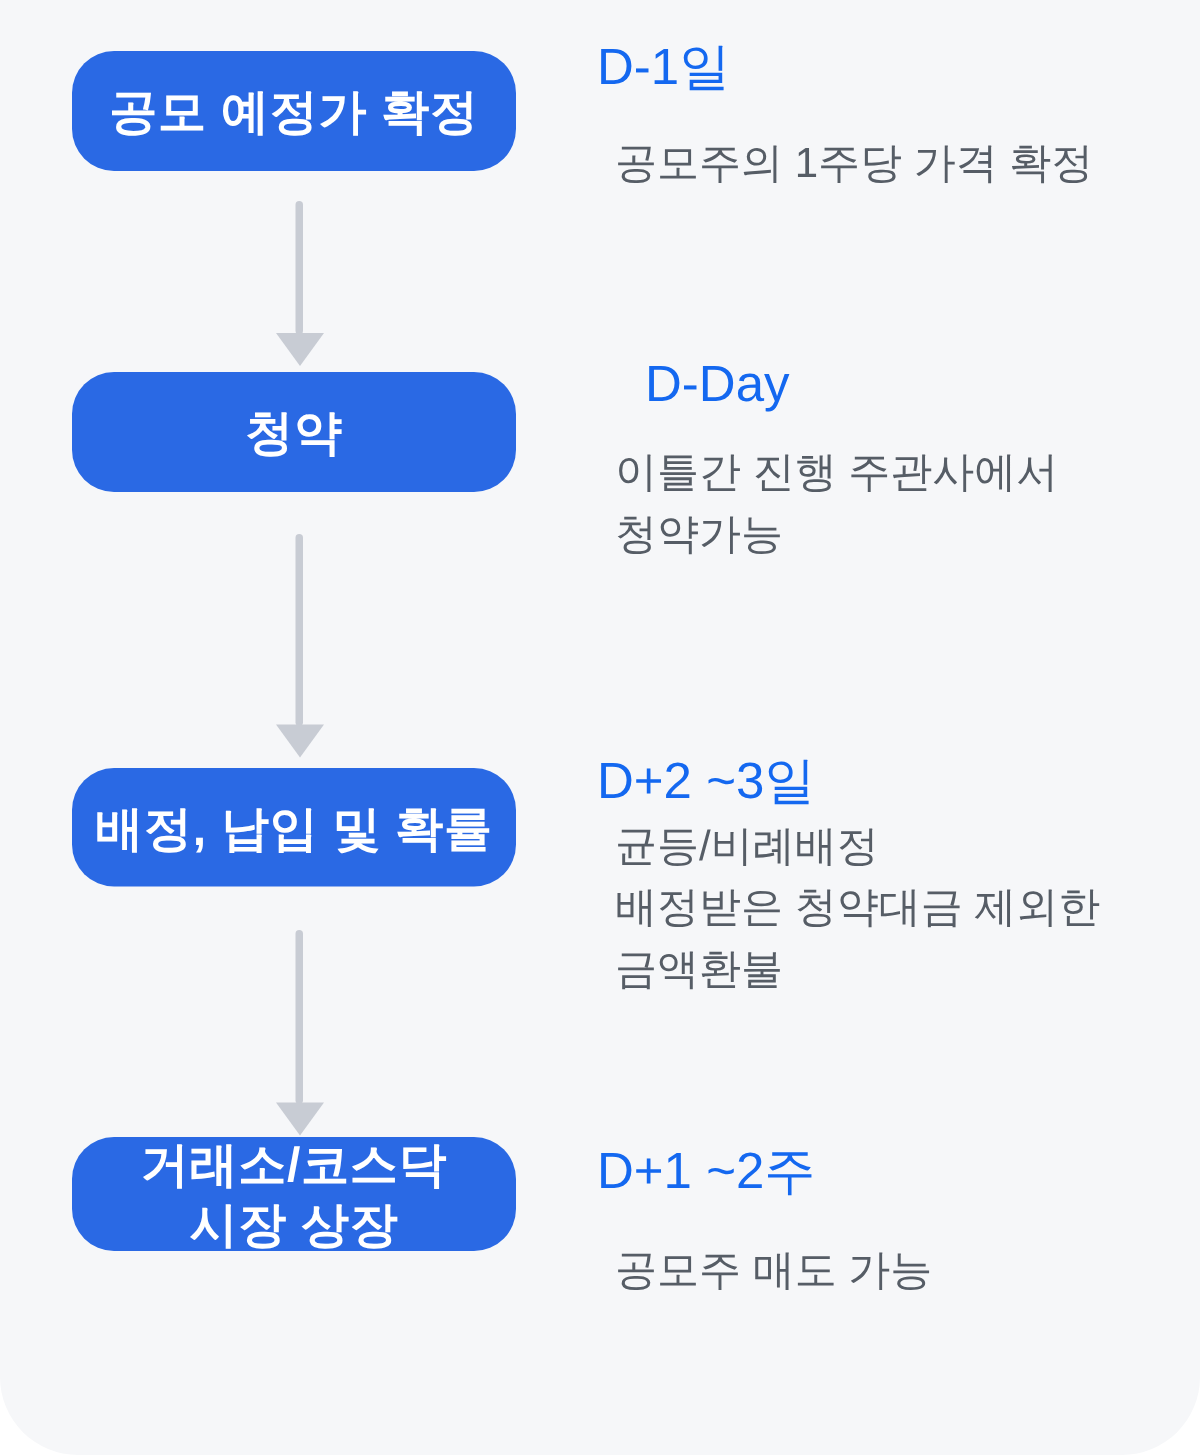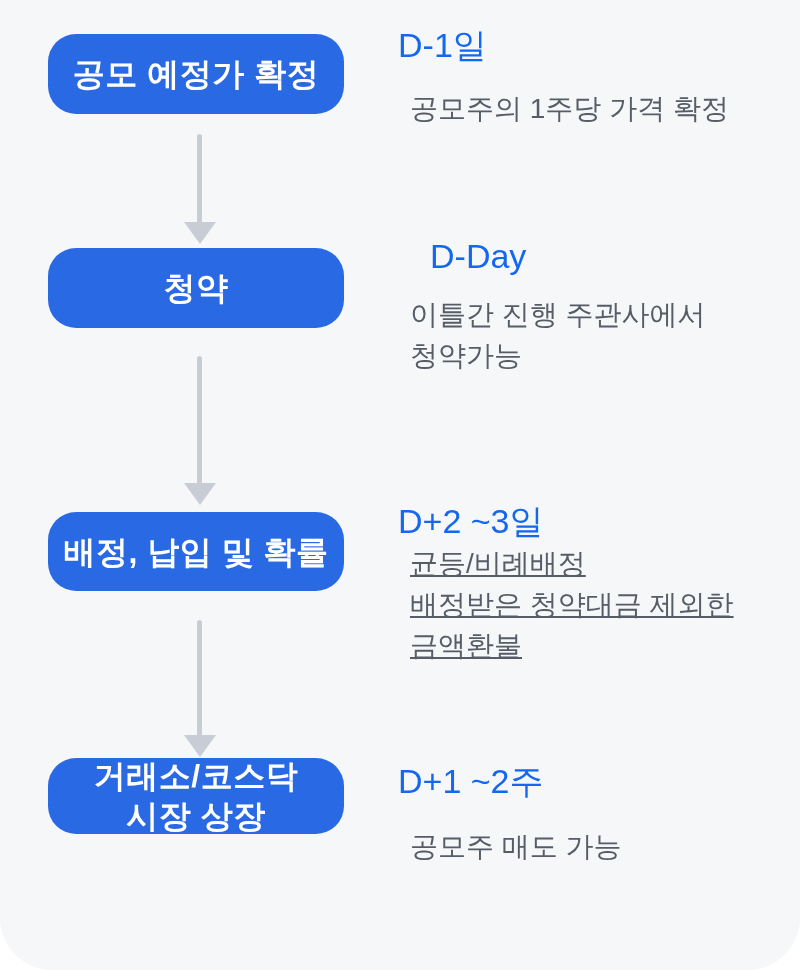--- a/index.html
+++ b/index.html
@@ -60,21 +60,21 @@
     left: 398px;
     right: 16px;
     color: var(--desc-gray, #565d66);
     font-size: 28px;
     line-height: 41px;
     white-space: pre-line;
     margin-left: 12px;
   }
   .ds1 { top: 88px; }
   .ds2 { top: 294px; }
-  .ds3 { top: 543px; text-decoration: underline; }
+  .ds3 { top: 543px; }
   .ds4 { top: 826px; }
 
   .arrow {
     position: absolute;
     left: 184px;
     width: 32px;
   }
   .a1 { top: 134px; height: 110px; }
   .a2 { top: 356px; height: 149px; }
   .a3 { top: 620px; height: 137px; }

